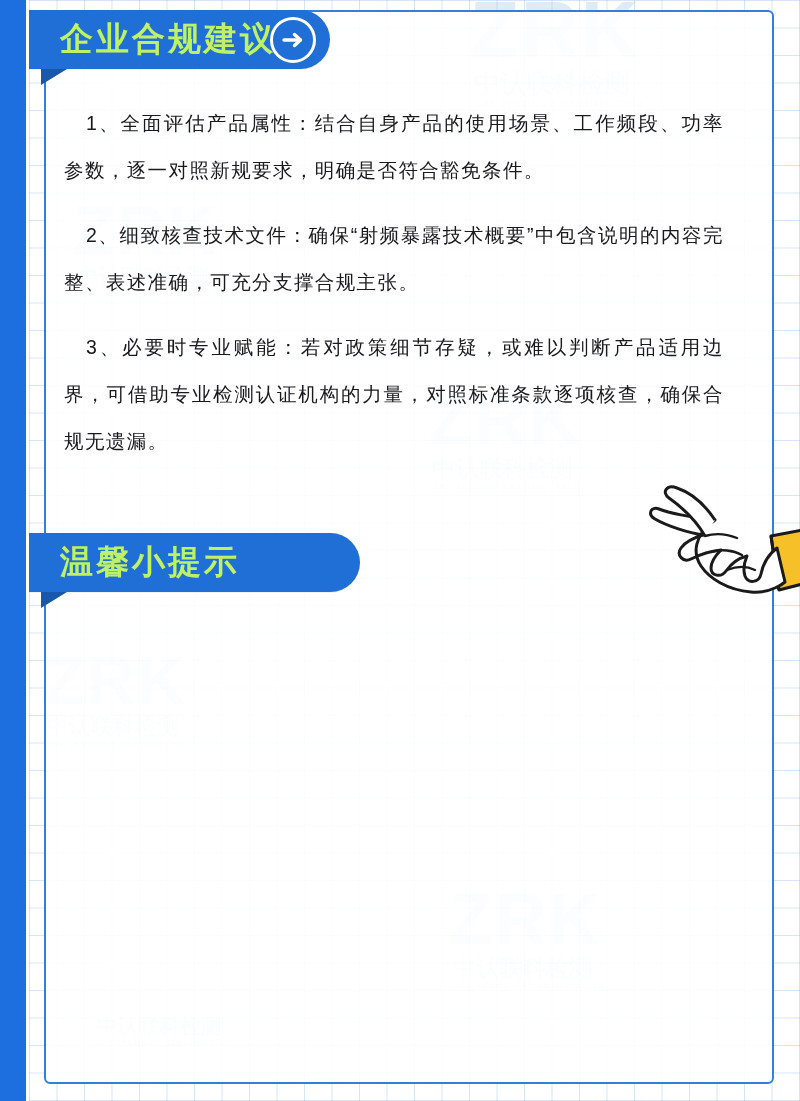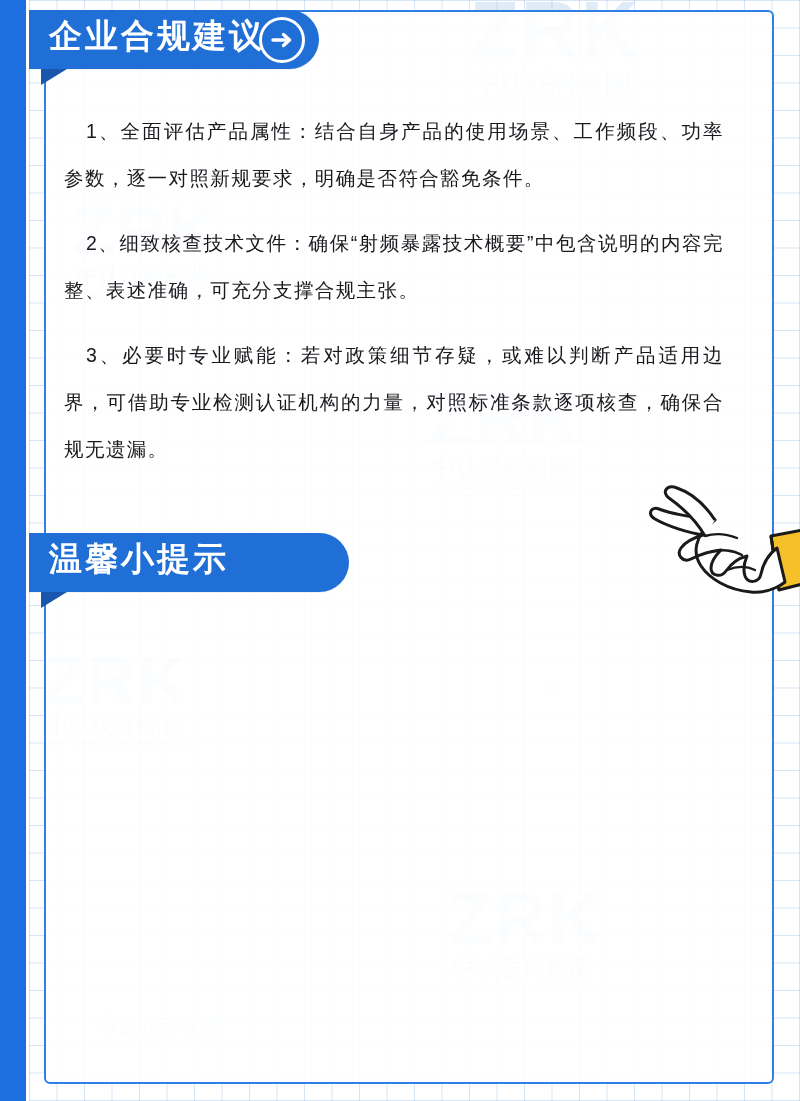--- a/index.html
+++ b/index.html
@@ -99,29 +99,28 @@
 
   
   .heading-wrap {
     position: absolute;
     z-index: 4;
   }
   .pill {
     position: relative;
     display: inline-block;
     background: #1f6fd6;
-    color: #ffffff;
+    color: #bef264;
     border-radius: 0 34px 34px 0;
-    padding: 8px 54px 10px 20px;
+    padding: 8px 54px 10px 31px;
     font-size: 33px;
     font-weight: 700;
     letter-spacing: 3px;
     line-height: 1.25;
     box-shadow: 0 1px 0 rgba(0,0,0,0.05);
-    font-family: Liberation Mono, monospace;
   }
   .pill-tail {
     position: absolute;
     left: 12px;
     top: 100%;
     width: 0; height: 0;
     border-left: 26px solid #1957ad;
     border-bottom: 16px solid transparent;
   }
   .arrow-circle {
@@ -214,21 +213,21 @@
       <span class="arrow-circle">
         <svg width="40" height="40" viewBox="0 0 40 40" aria-hidden="true">
           <path d="M11 20 H27" stroke="#ffffff" stroke-width="3.4" stroke-linecap="round" fill="none"></path>
           <path d="M21.5 14.5 L27.5 20 L21.5 25.5" stroke="#ffffff" stroke-width="3.4" stroke-linecap="round" stroke-linejoin="round" fill="none"></path>
         </svg>
       </span>
       <span class="pill-tail"></span>
     </div>
   </div>
 
-  <div class="body-text" style="left:64px; top:108px; width:660px;">
+  <div class="body-text" style="left:64px; top:100px; width:660px;">
     <p class="indent">1、全面评估产品属性：结合自身产品的使用场景、工作频段、功率参数，逐一对照新规要求，明确是否符合豁免条件。</p>
     <p class="indent">2、细致核查技术文件：确保“射频暴露技术概要”中包含说明的内容完整、表述准确，可充分支撑合规主张。</p>
     <p class="indent">3、必要时专业赋能：若对政策细节存疑，或难以判断产品适用边界，可借助专业检测认证机构的力量，对照标准条款逐项核查，确保合规无遗漏。</p>
   </div>
 
   <div class="heading-wrap" style="left:29px; top:533px;text-align:center;">
     <div class="pill" style="padding-right:120px;">
       <span>温馨小提示</span>
       <span class="pill-tail"></span>
     </div>

